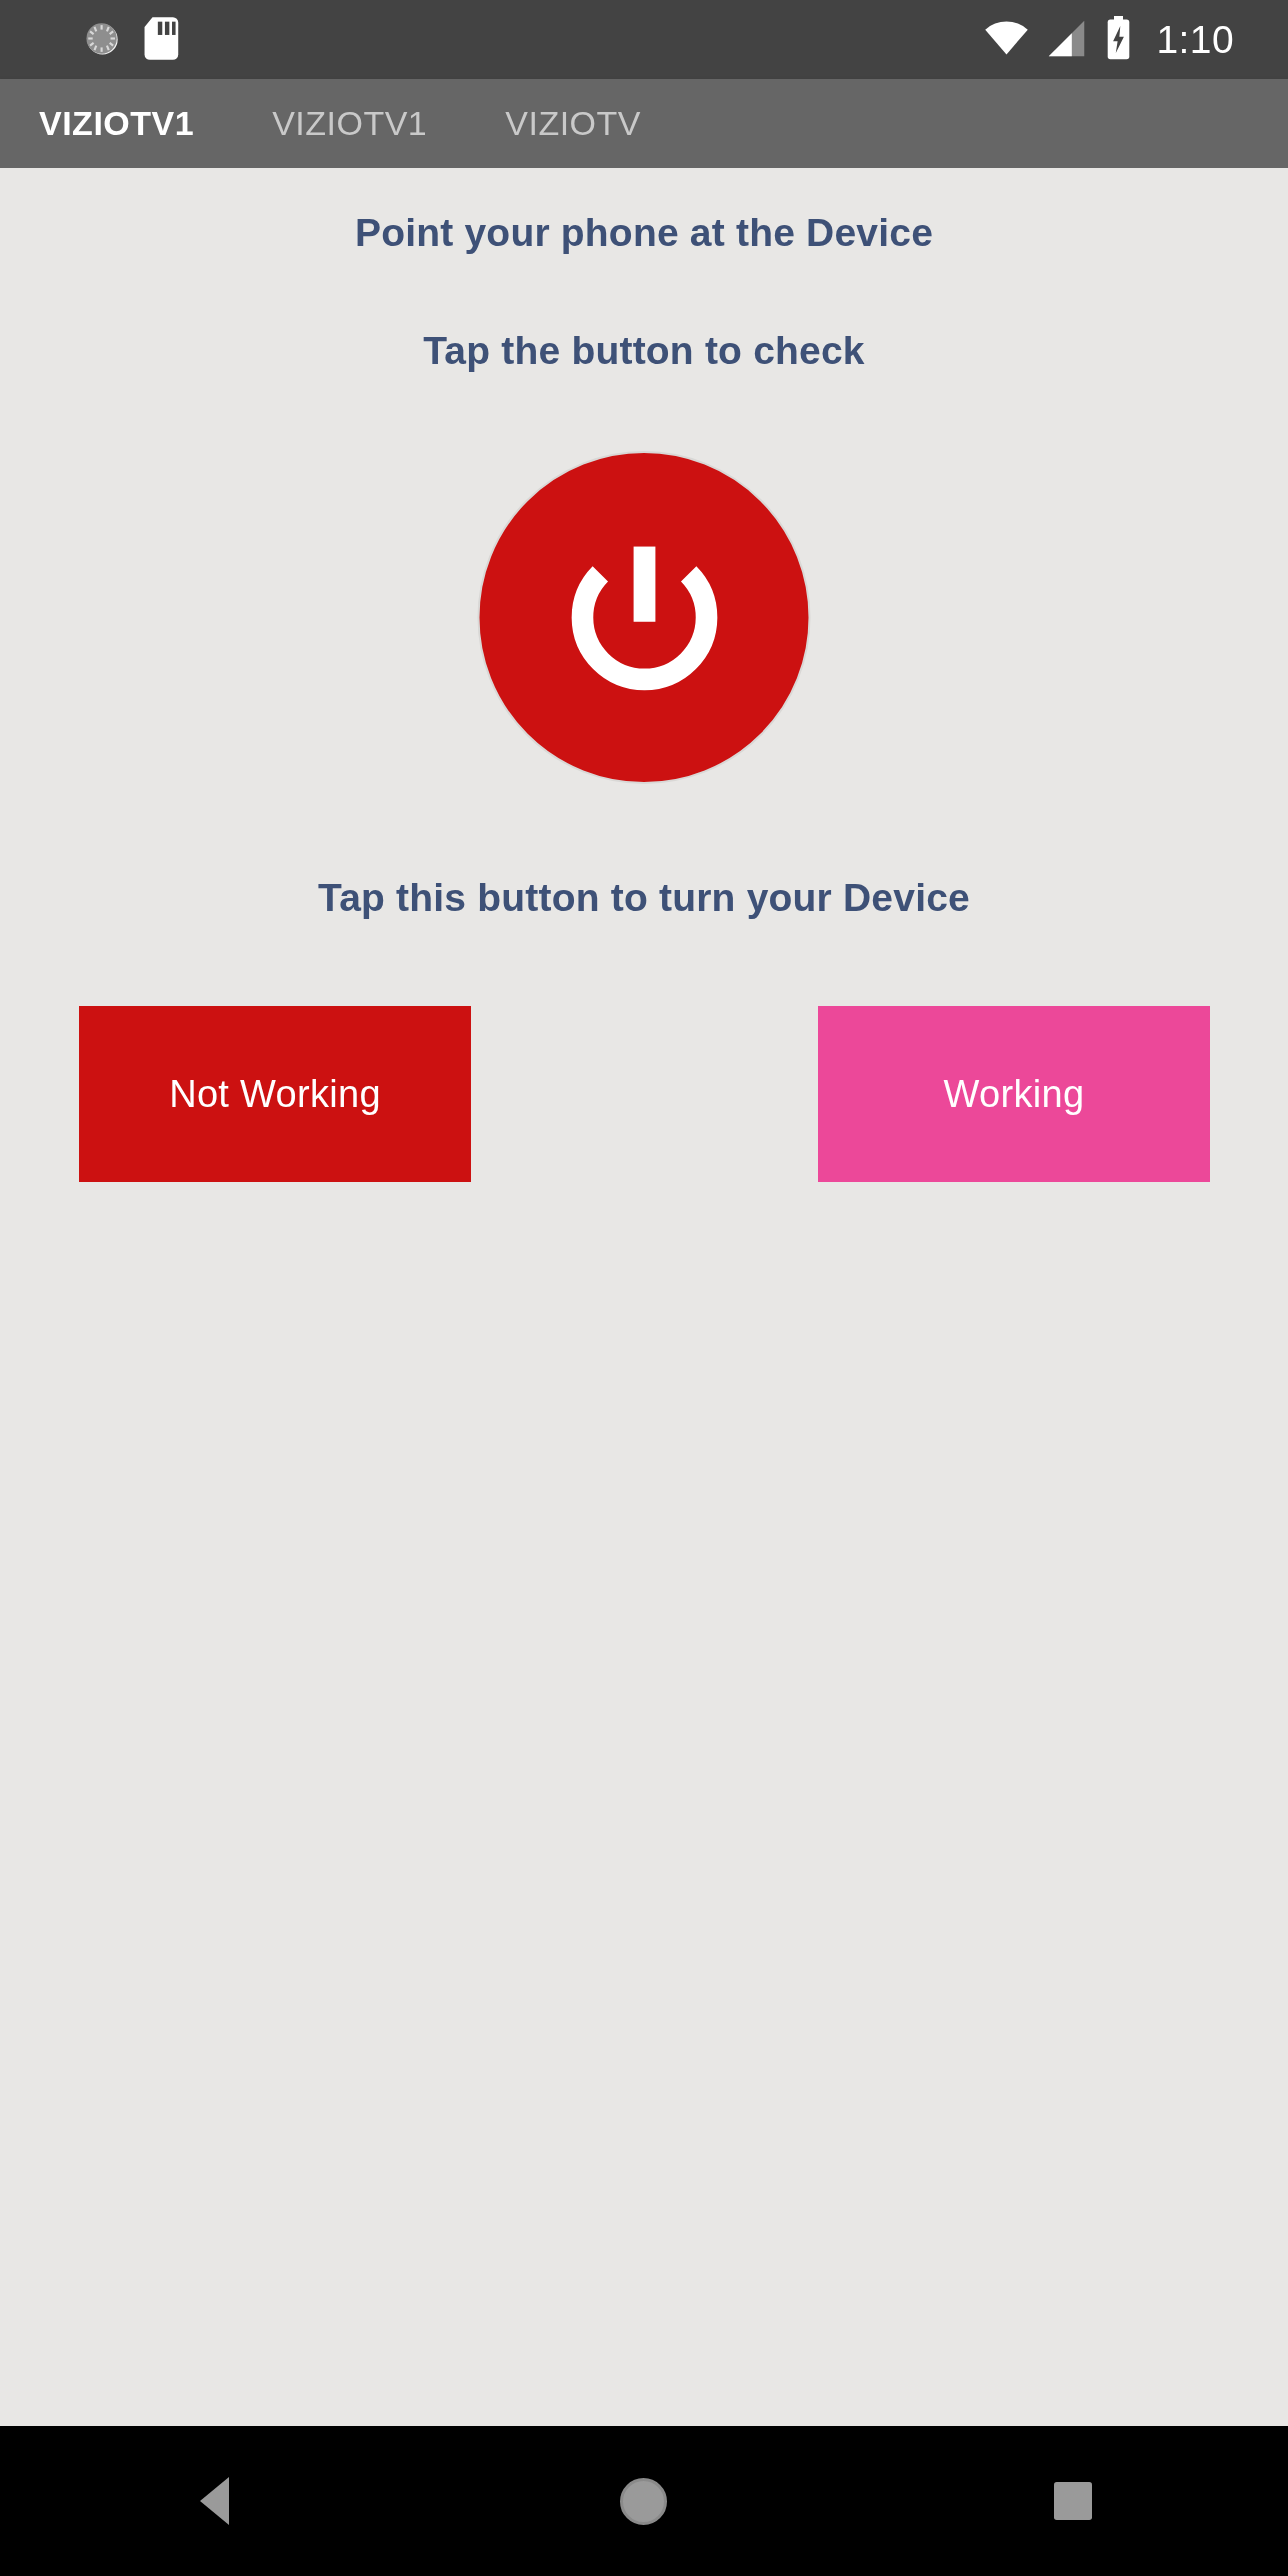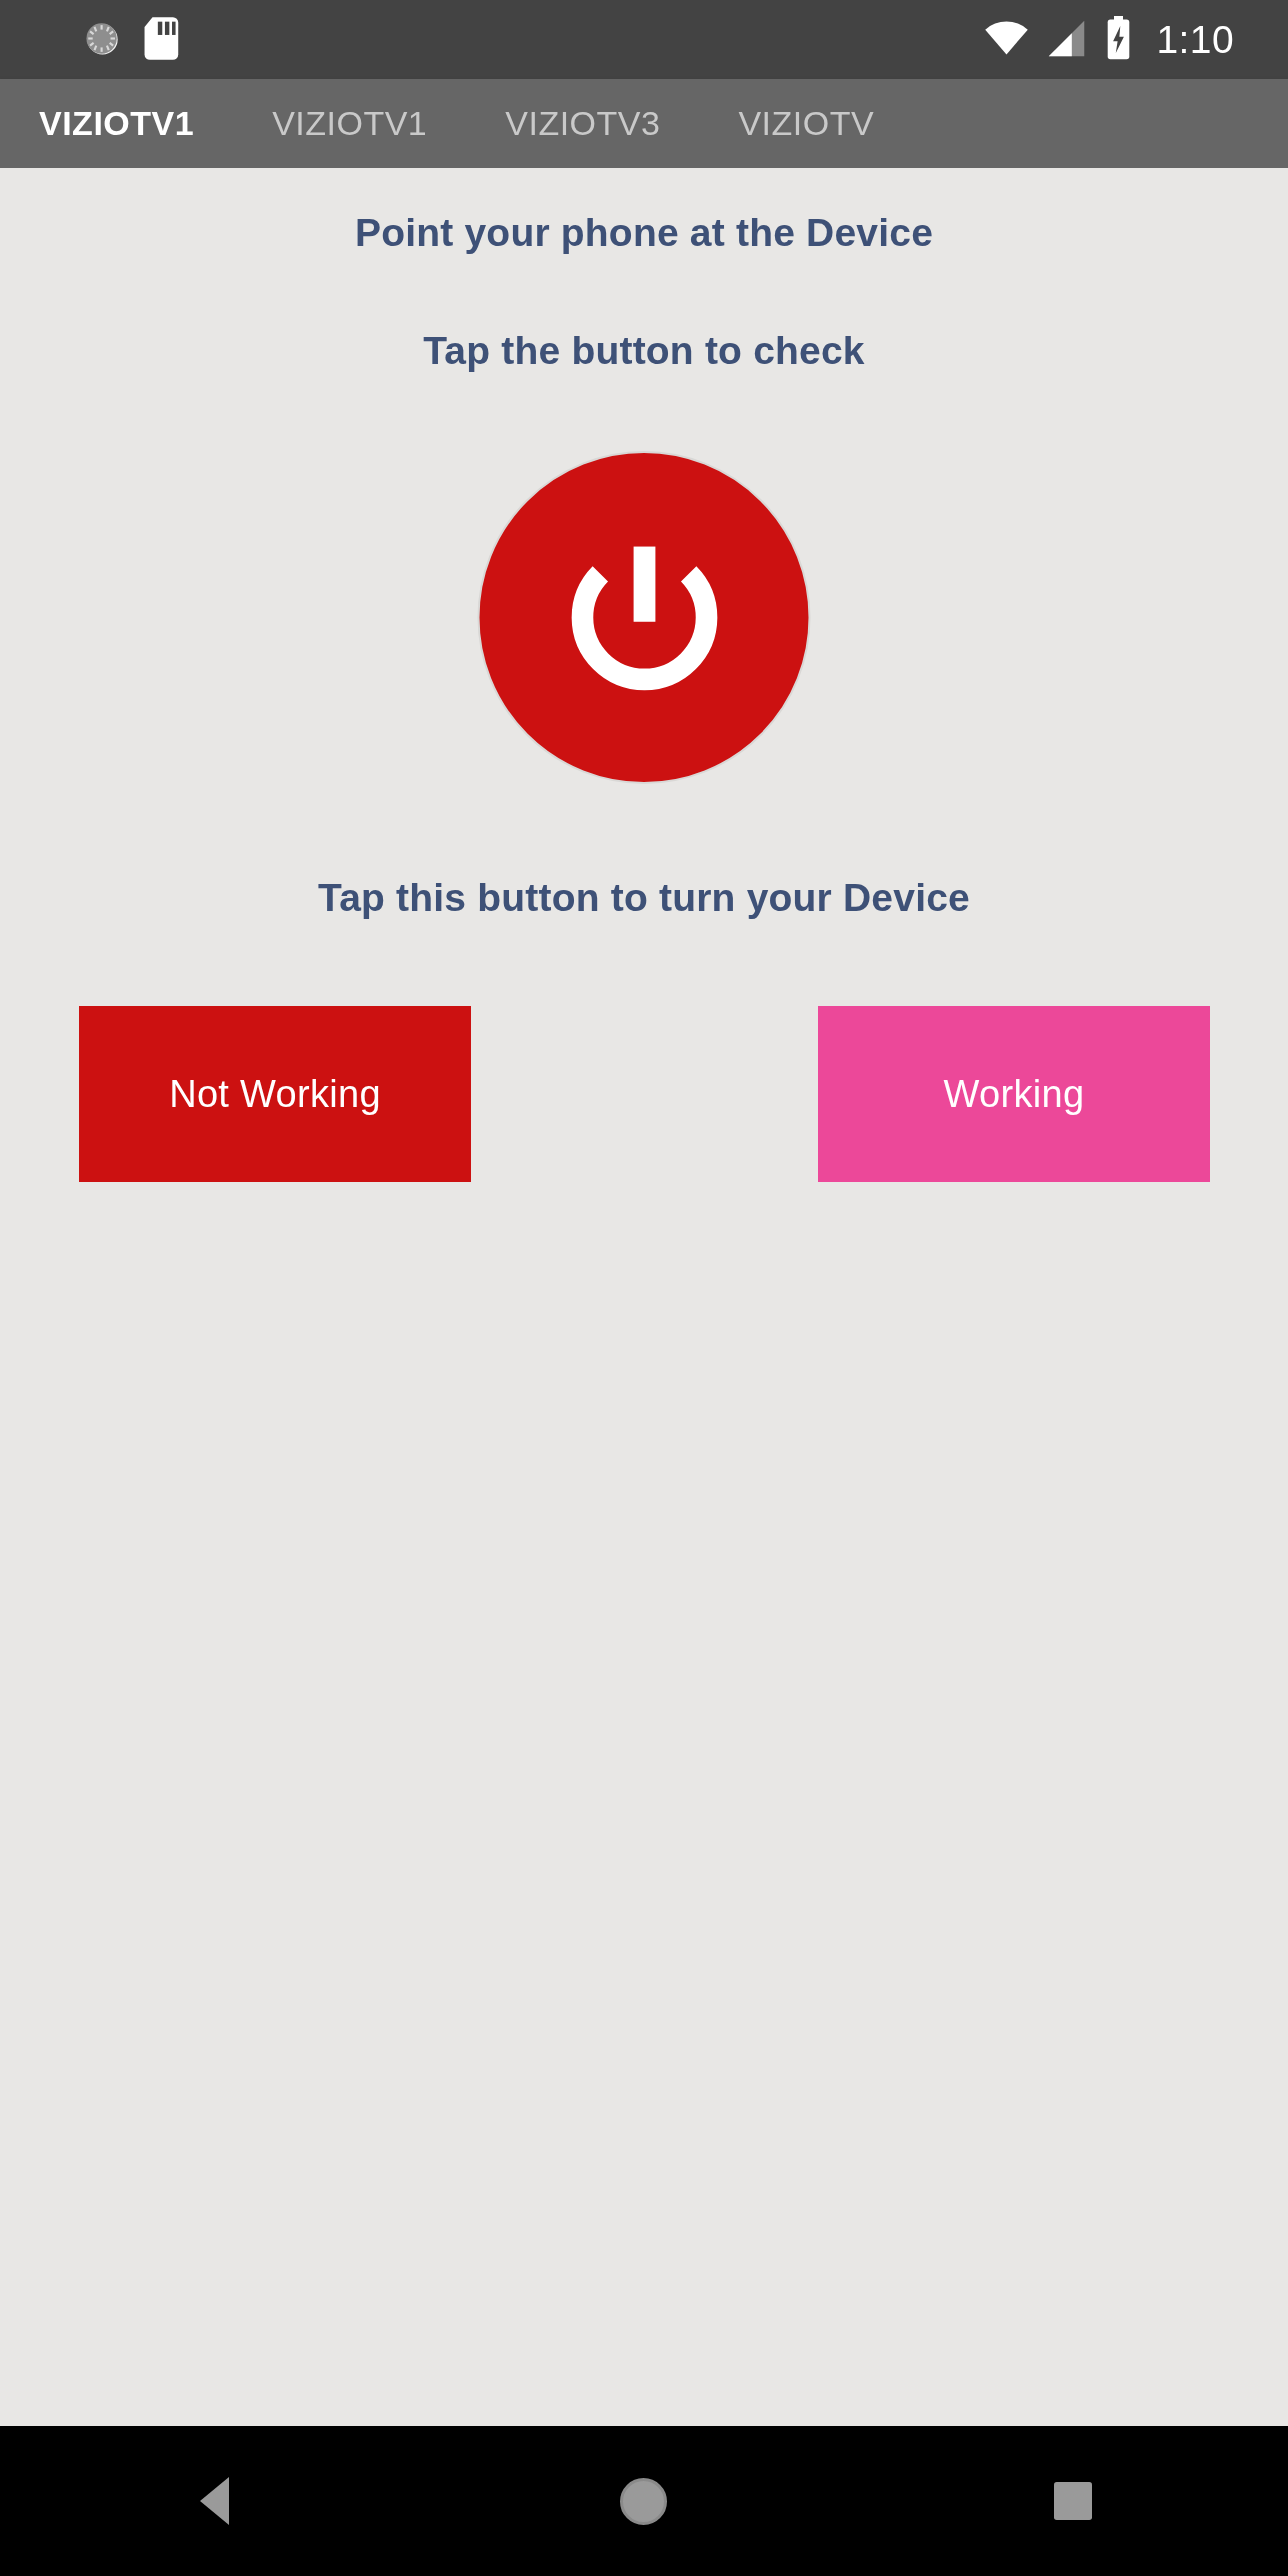--- a/index.html
+++ b/index.html
@@ -146,21 +146,20 @@
           <path d="M18 11 L10 28 H15 L13 41 L22 23 H17 Z" fill="#434343"></path>
         </svg>
       </span>
       <span class="sb-clock">1:10</span>
     </div>
   </div>
 
   <div class="tabbar">
     <div class="tab active">VIZIOTV1</div>
     <div class="tab">VIZIOTV1</div>
-    <div class="tab">VIZIOTV3</div>
     <div class="tab">VIZIOTV</div>
   </div>
 
   <div class="content">
 
     <div class="headline h2">Tap the button to check</div>
     <div class="headline h1">Point your phone at the Device</div>
 
     <div class="powerwrap">
       <div class="powerbtn">

